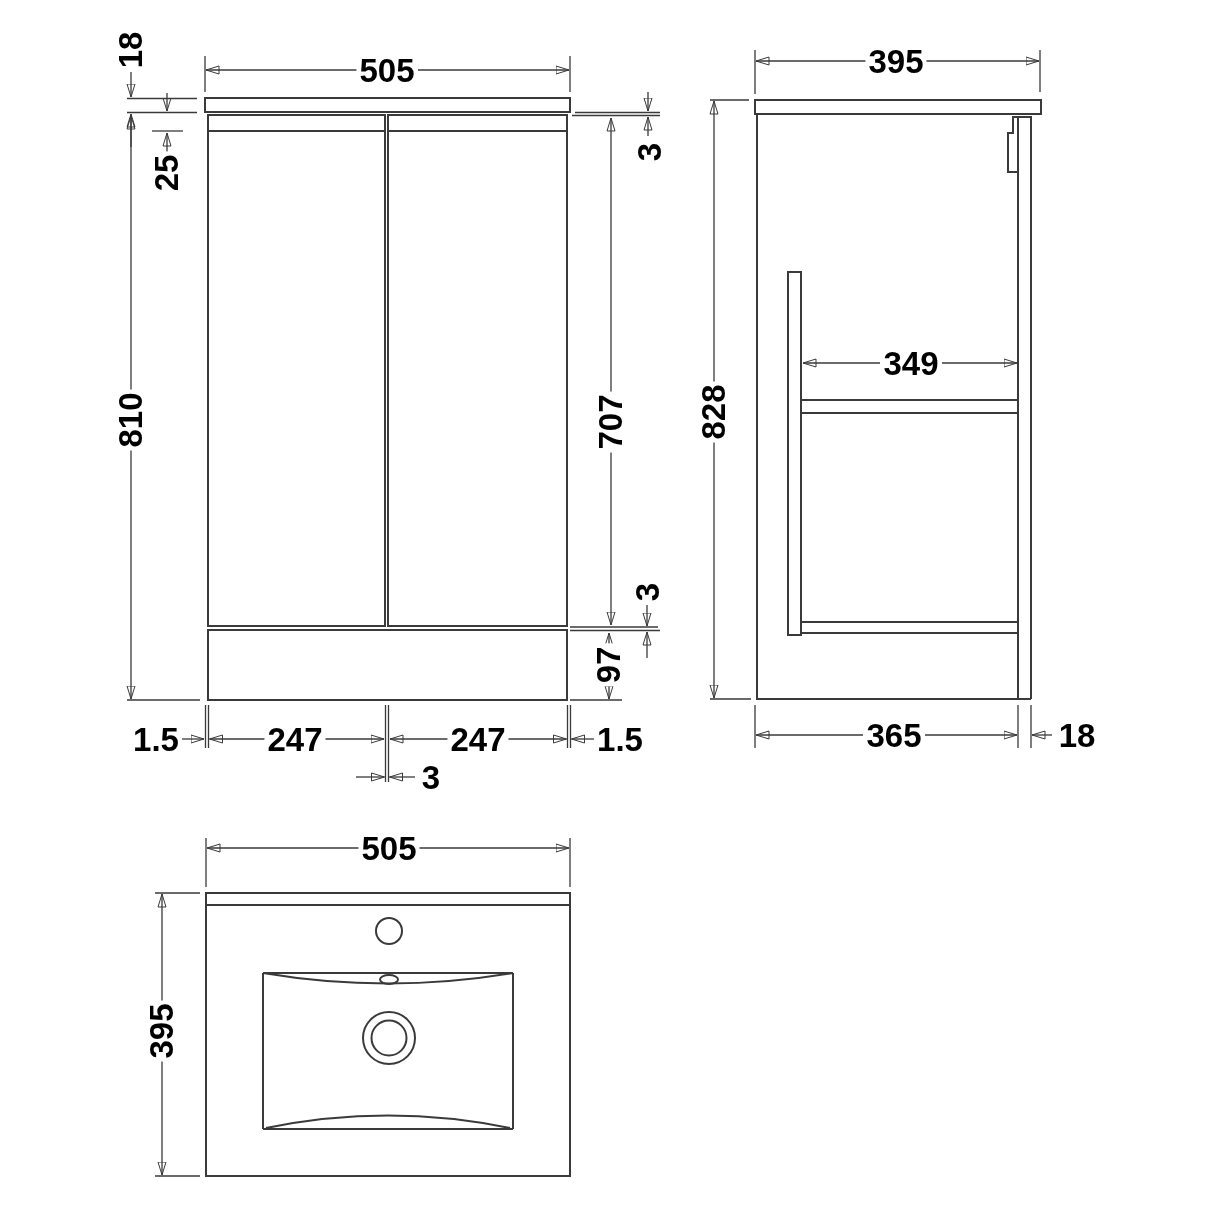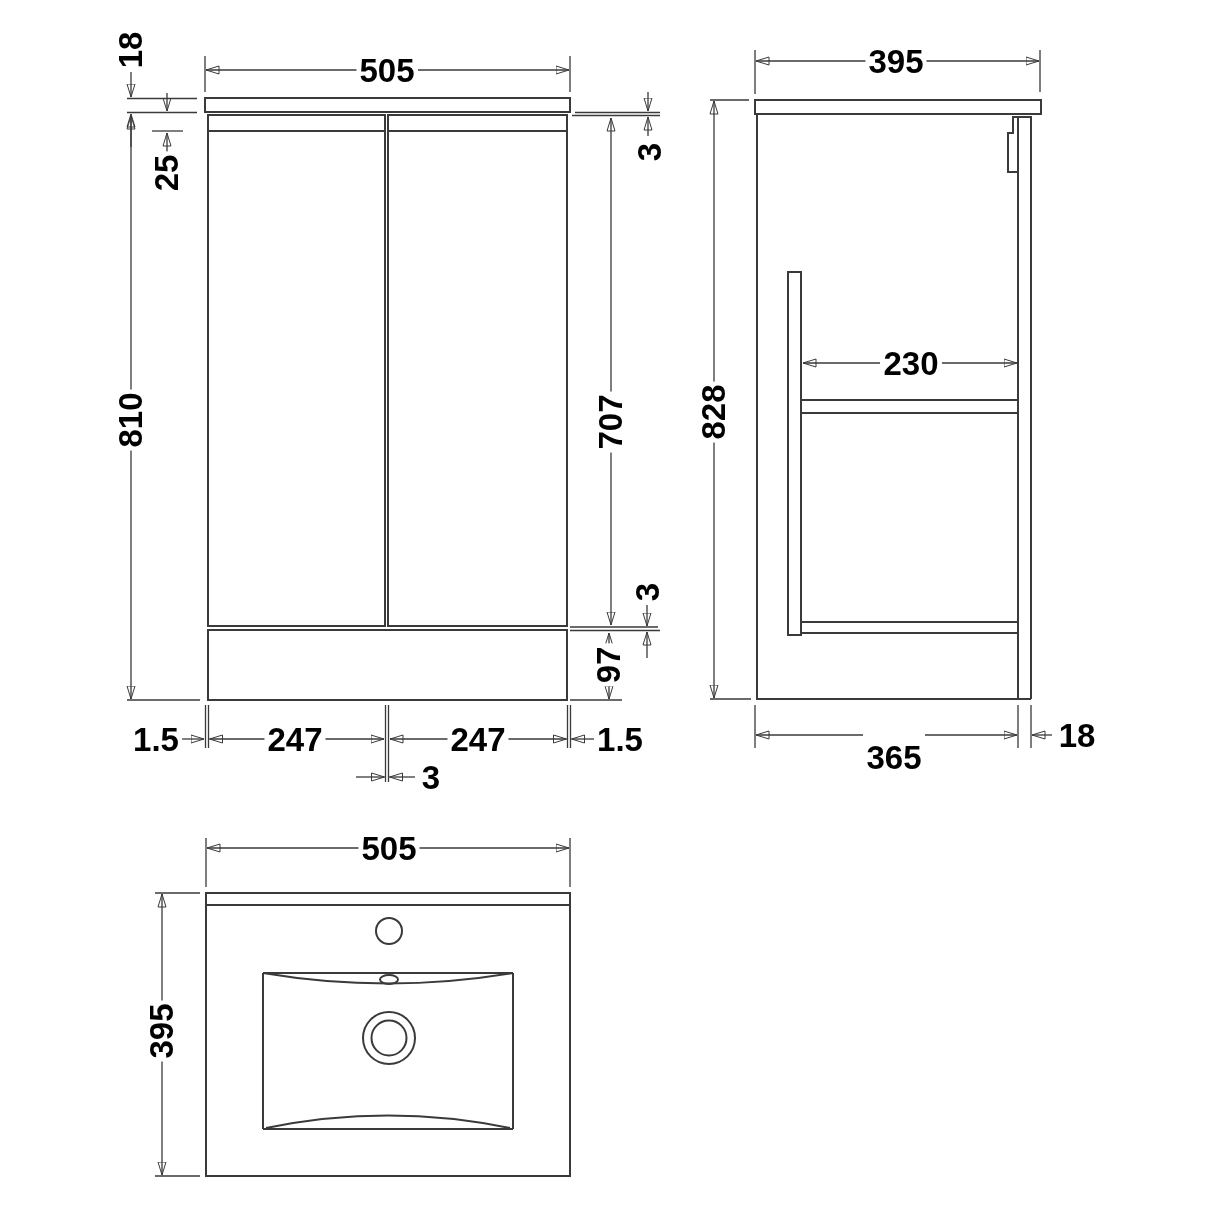--- a/index.html
+++ b/index.html
@@ -162,20 +162,20 @@
   <span class="lbl rot" style="left:647px;top:592px;">3</span>
   <span class="lbl rot" style="left:608px;top:665px;">97</span>
   <span class="lbl" style="left:156px;top:739px;">1.5</span>
   <span class="lbl" style="left:295px;top:739px;">247</span>
   <span class="lbl" style="left:478px;top:739px;">247</span>
   <span class="lbl" style="left:620px;top:739px;">1.5</span>
   <span class="lbl" style="left:431px;top:777px;">3</span>
 
   <span class="lbl" style="left:896px;top:61px;">395</span>
   <span class="lbl rot" style="left:713px;top:412px;">828</span>
-  <span class="lbl" style="left:911px;top:363px;">230</span>
-  <span class="lbl" style="left:894px;top:757px;">365</span>
+  <span class="lbl" style="left:911px;top:363px;">349</span>
+  <span class="lbl" style="left:894px;top:735px;">365</span>
   <span class="lbl" style="left:1077px;top:735px;">18</span>
 
   <span class="lbl" style="left:389px;top:848px;">505</span>
   <span class="lbl rot" style="left:161px;top:1031px;">395</span>
 
 </div>
 
 </body></html>

